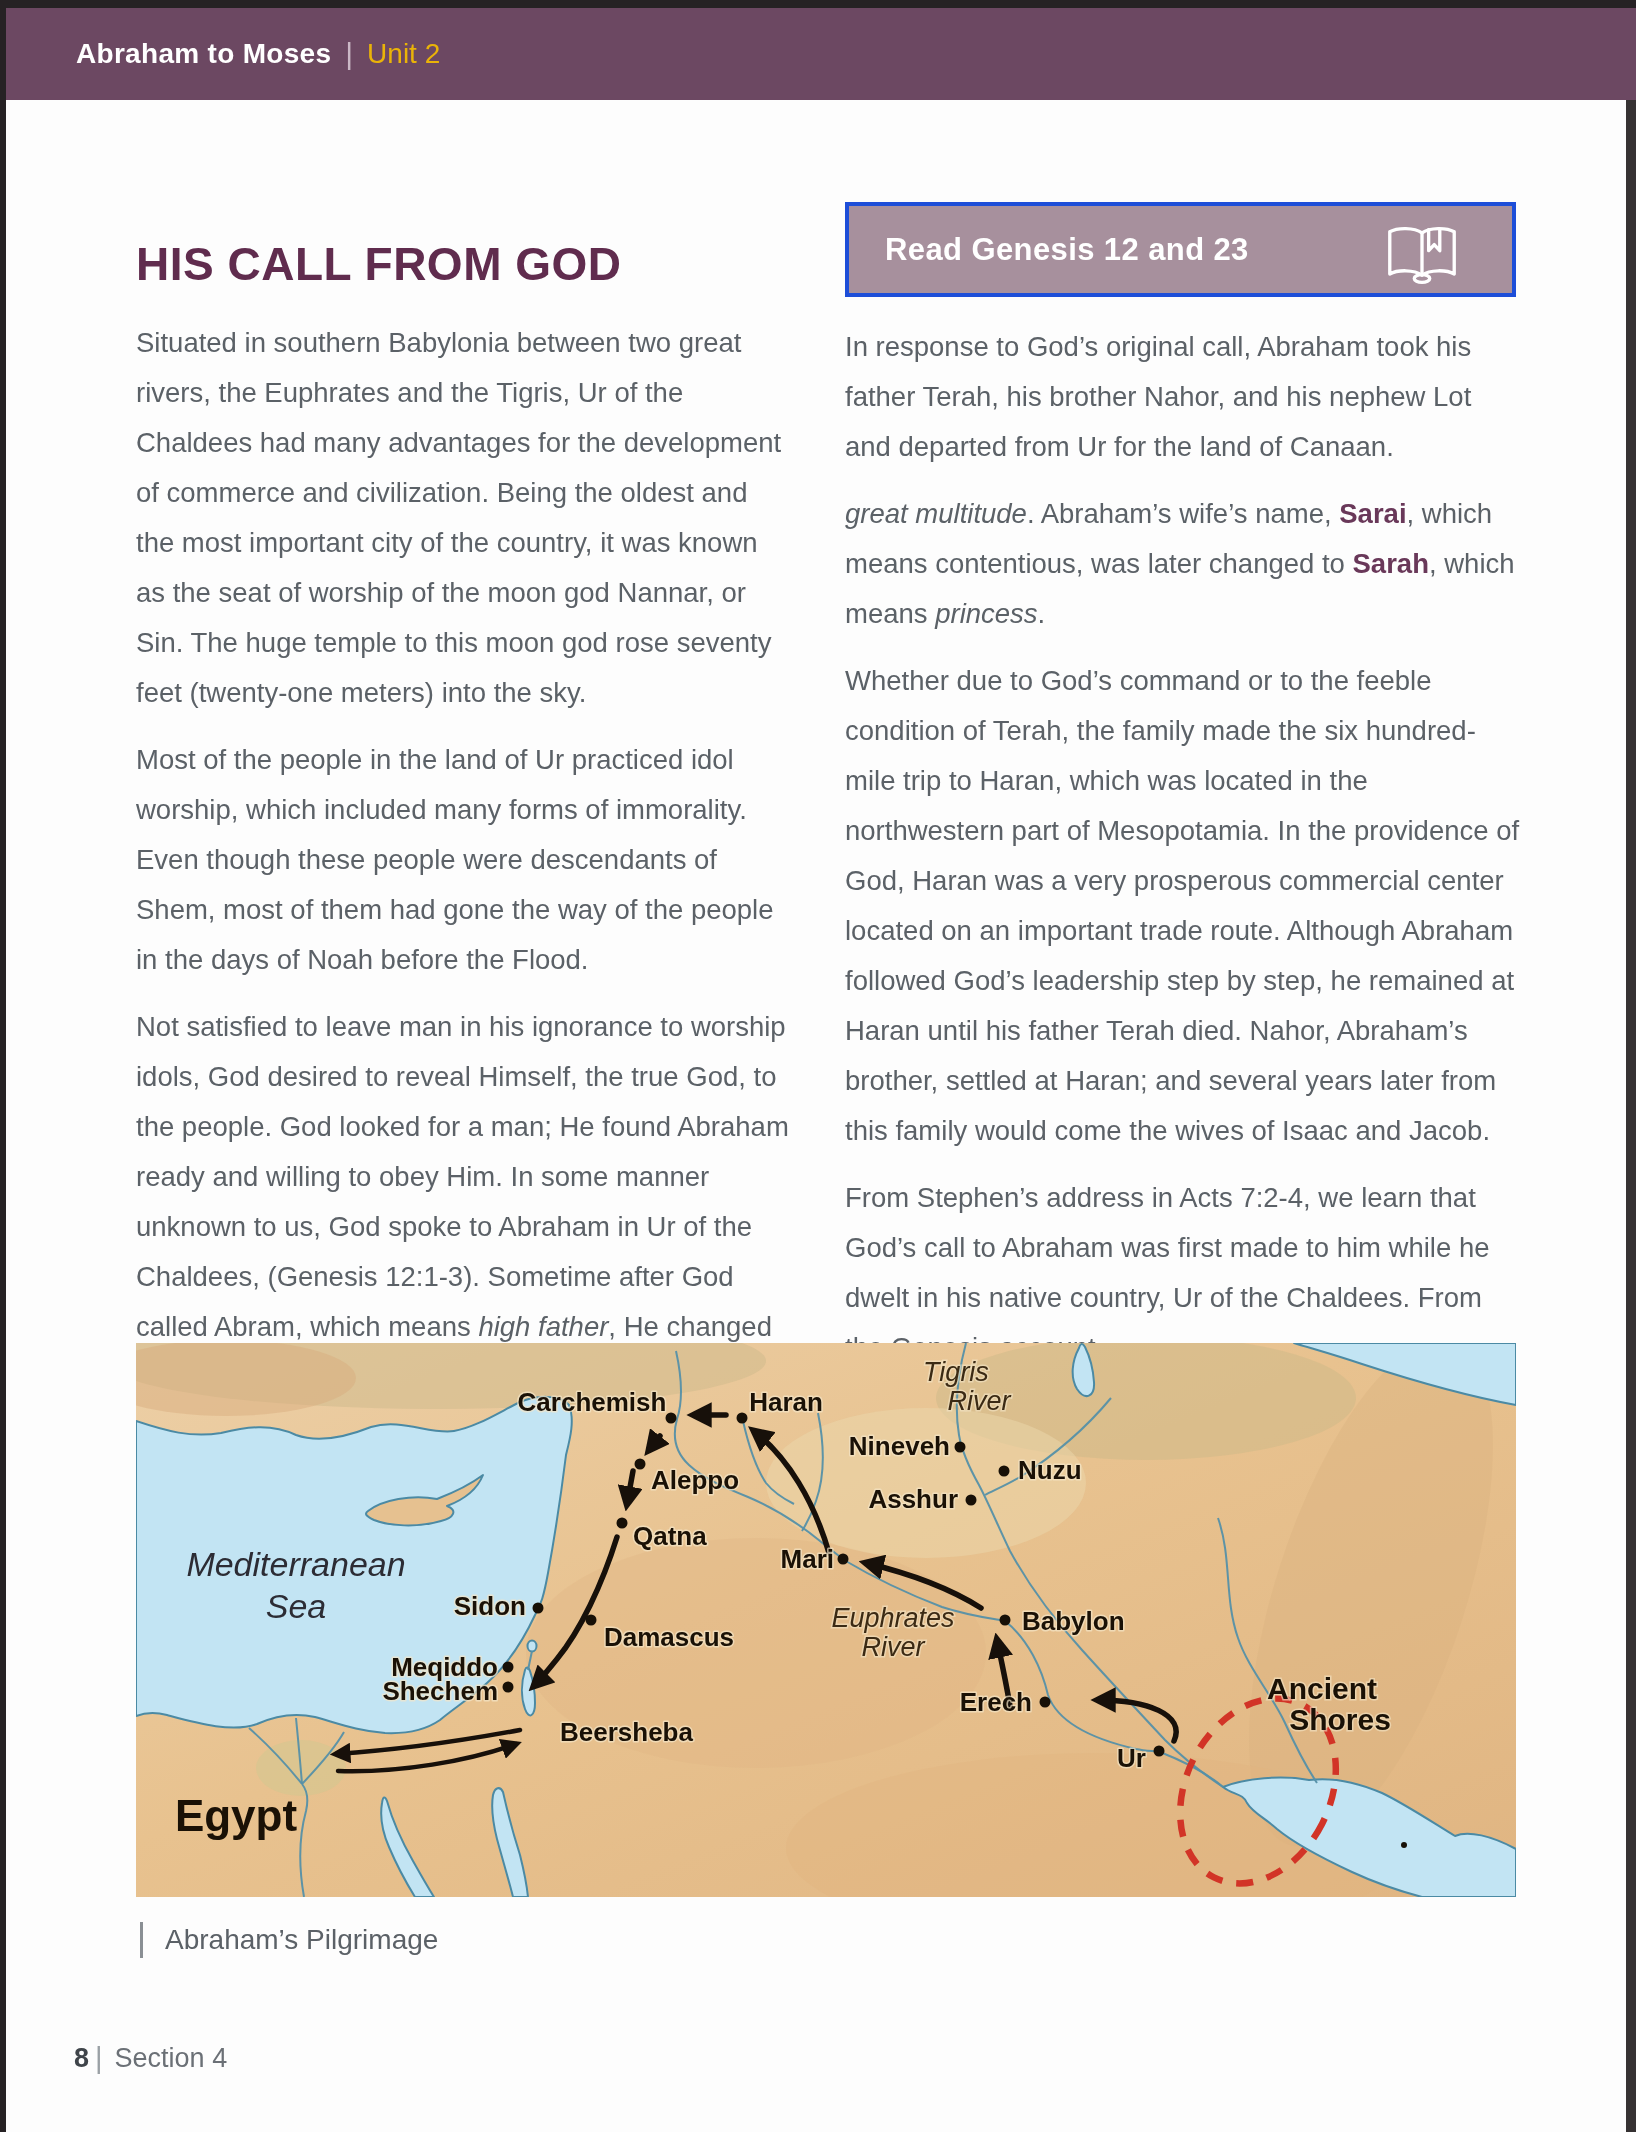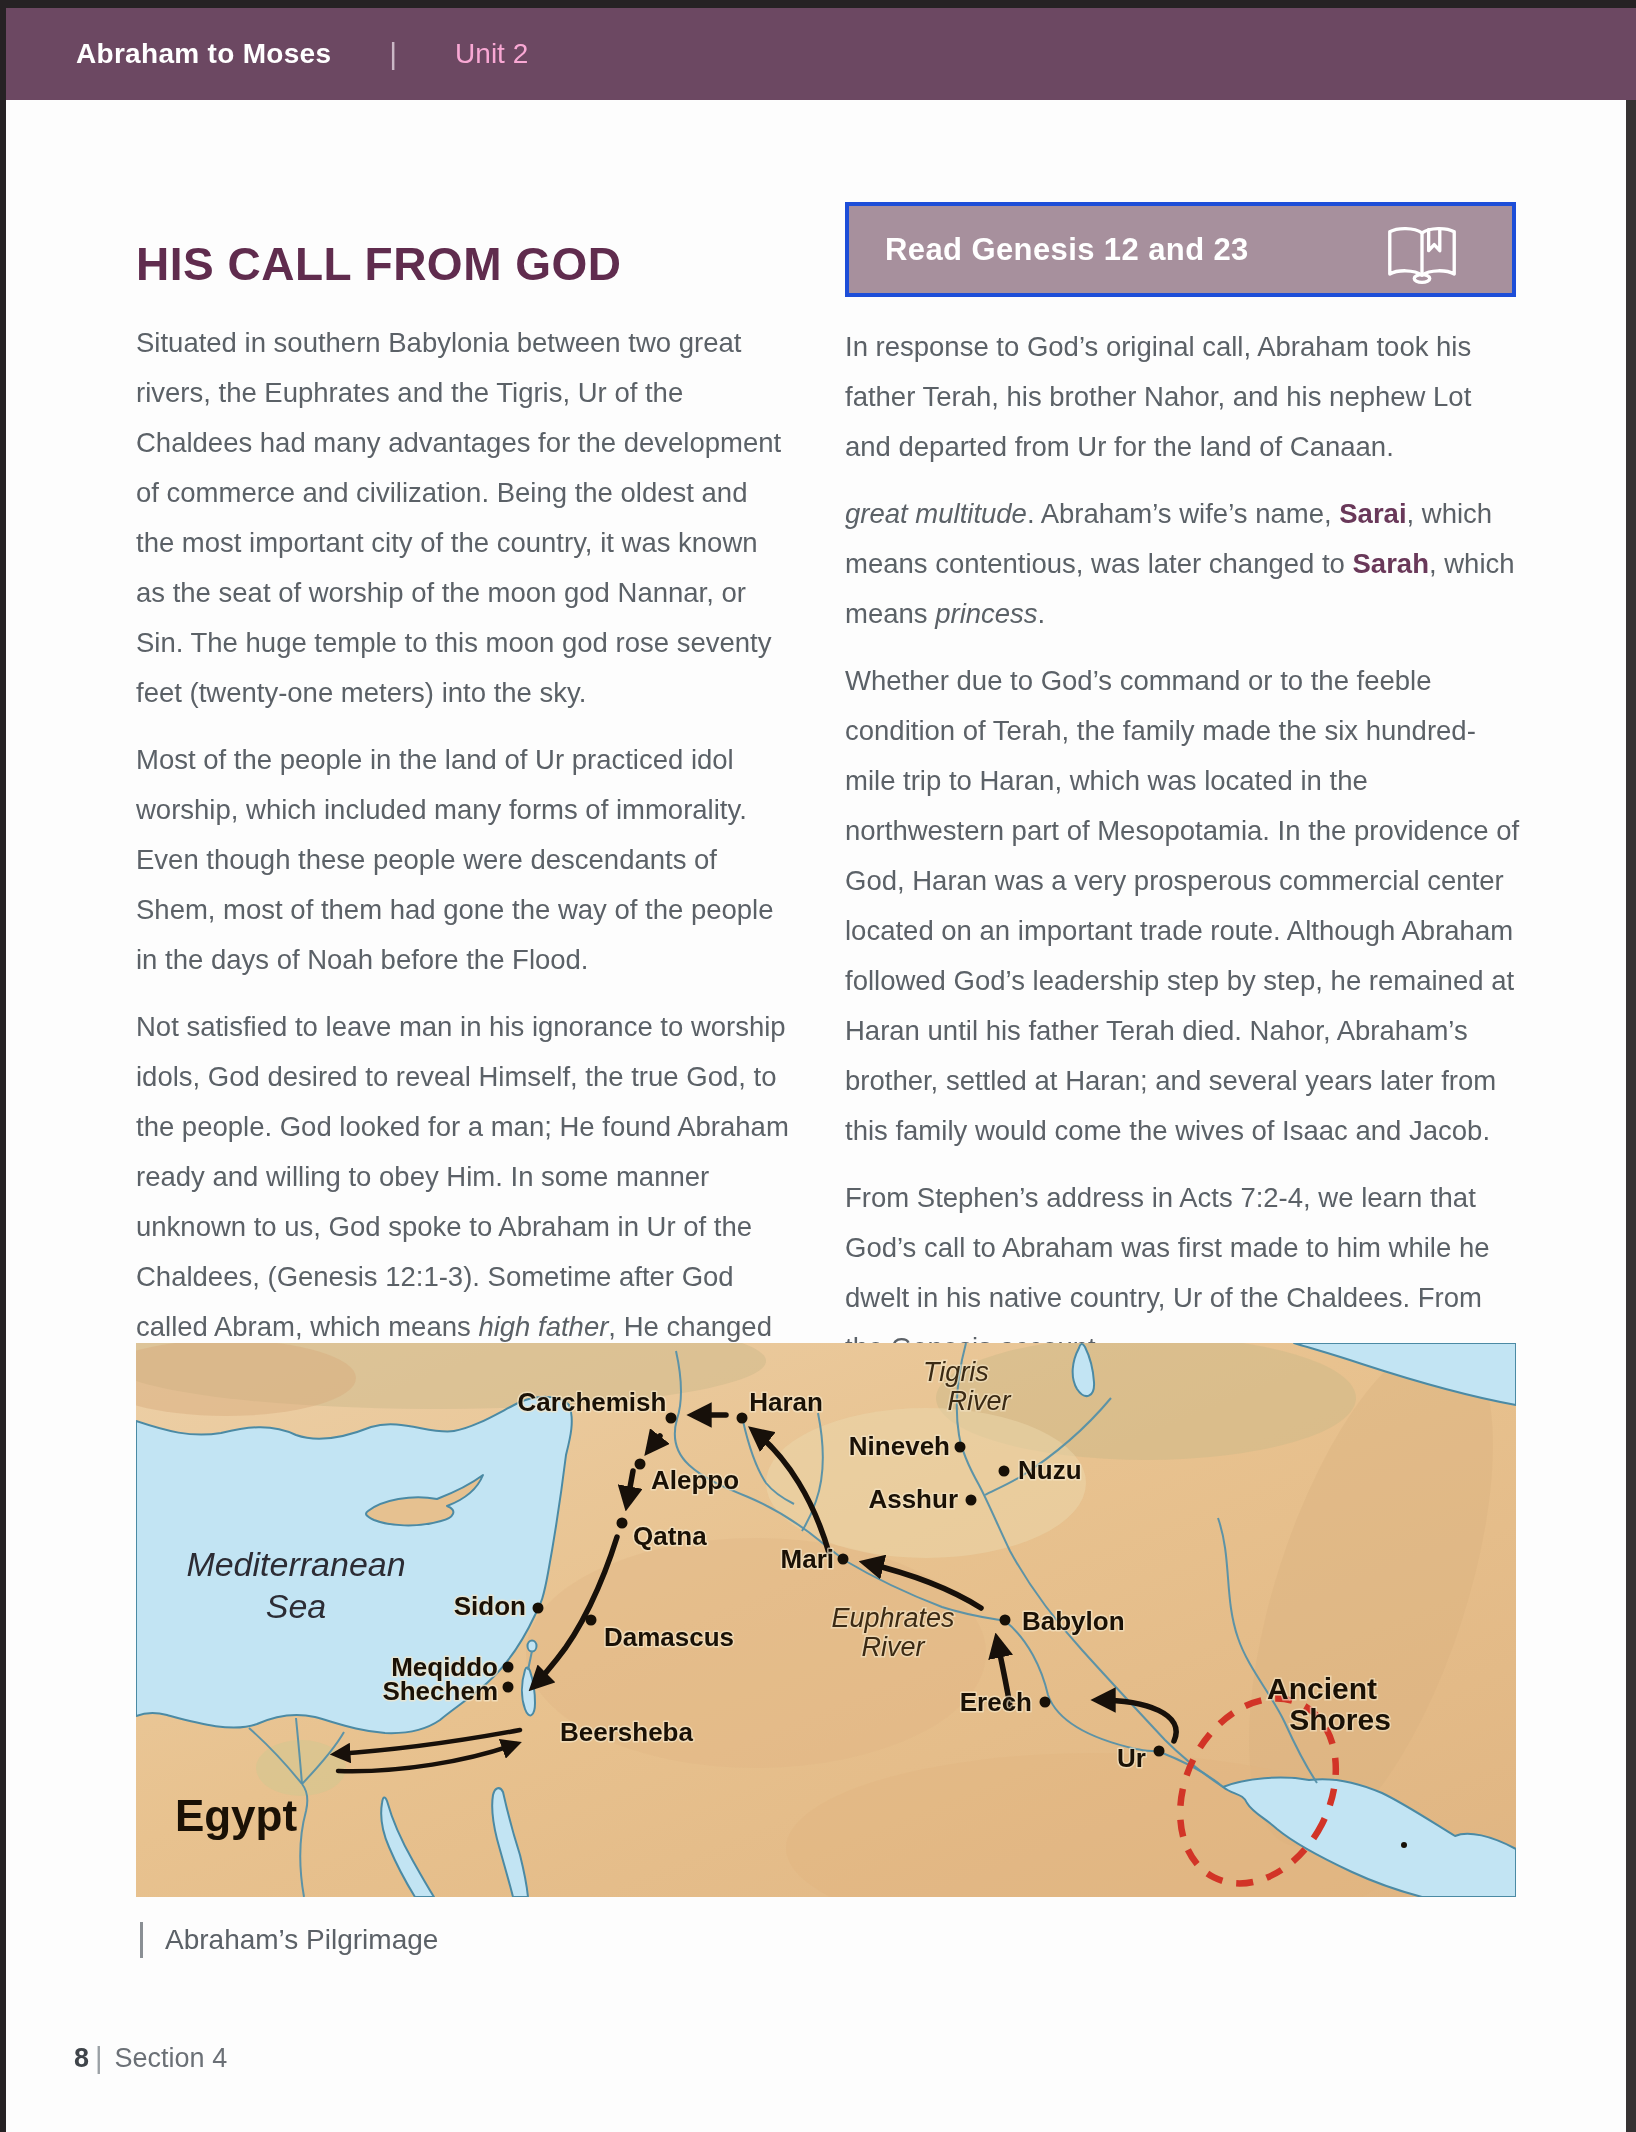--- a/index.html
+++ b/index.html
@@ -1,23 +1,23 @@
 <!DOCTYPE html>
 <html><head>
 <meta charset="utf-8">
 <style>
   html,body{margin:0;padding:0;background:#232021;}
   .page{position:relative;width:1636px;height:2132px;background:#fdfdfd;font-family:"Liberation Sans",sans-serif;overflow:hidden;}
   .frame-left{position:absolute;left:0;top:0;width:6px;height:2132px;background:#262224;z-index:7;}
   .frame-top{position:absolute;left:0;top:0;width:1636px;height:8px;background:#262224;z-index:8;}
   .frame-right{position:absolute;right:0;top:100px;width:10px;height:2032px;background:#363233;z-index:7;}
-  .topbar{position:absolute;left:6px;top:8px;width:1630px;height:92px;background:#6c4862;display:flex;align-items:center;padding-left:70px;box-sizing:border-box;z-index:6;gap:44px;}
+  .topbar{position:absolute;left:6px;top:8px;width:1630px;height:92px;background:#6c4862;display:flex;align-items:center;padding-left:70px;box-sizing:border-box;z-index:6;}
   .topbar .t-bold{color:#ffffff;font-weight:bold;font-size:28px;letter-spacing:.3px;}
   .topbar .t-sep{color:#cbb8c6;font-size:30px;margin:0 14px;}
-  .topbar .t-light{color:#f9a8d4;font-size:28px;}
+  .topbar .t-light{color:#eab308;font-size:28px;}
   h1.page-title{position:absolute;left:136px;top:237px;margin:0;font-size:46px;font-weight:bold;color:#602c4e;letter-spacing:.5px;}
   .banner{position:absolute;left:845px;top:202px;width:671px;height:95px;background:#a7909d;border:4px solid #1d4ed8;box-sizing:border-box;display:flex;align-items:center;}
   .banner-label{color:#ffffff;font-size:31px;font-weight:bold;margin-left:36px;letter-spacing:.4px;}
   .banner-icon{position:absolute;right:52px;top:18px;}
   .col{position:absolute;top:318px;font-size:27.5px;line-height:50px;color:#5b6167;}
   .col.left{left:136px;width:655px;}
   .col.right{left:845px;width:677px;top:322px;}
   .col p{margin:0 0 17px 0;}
   .it{font-style:italic;}
   .accent{font-weight:bold;color:#693859;}

